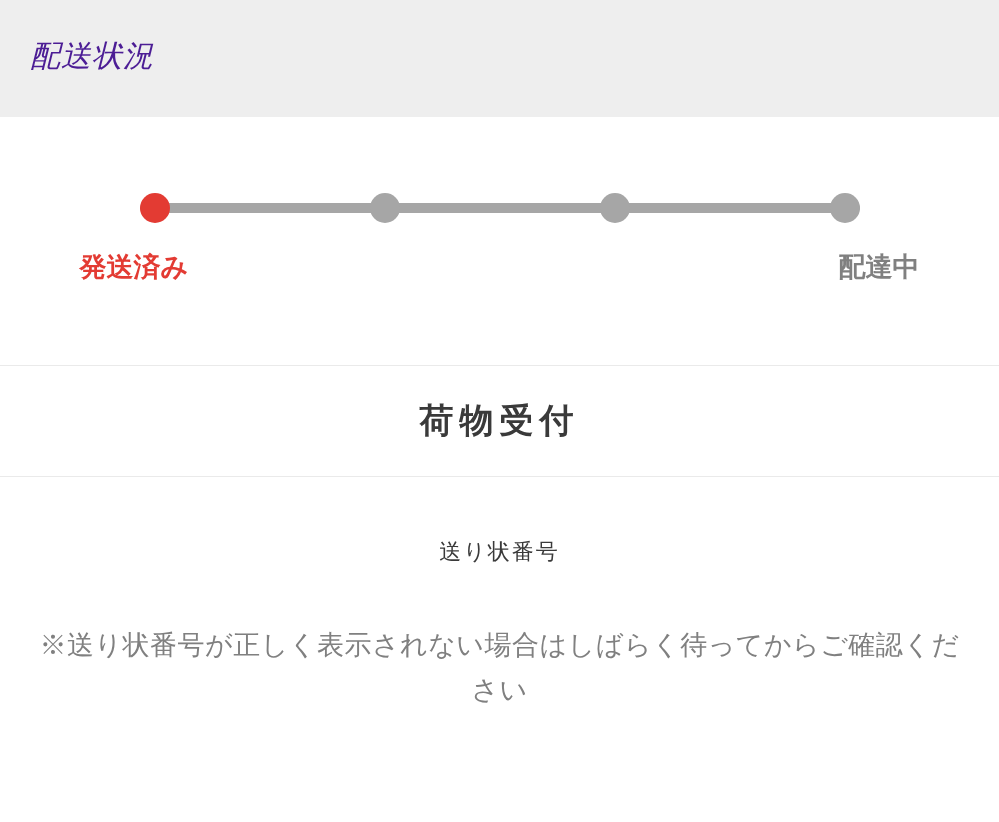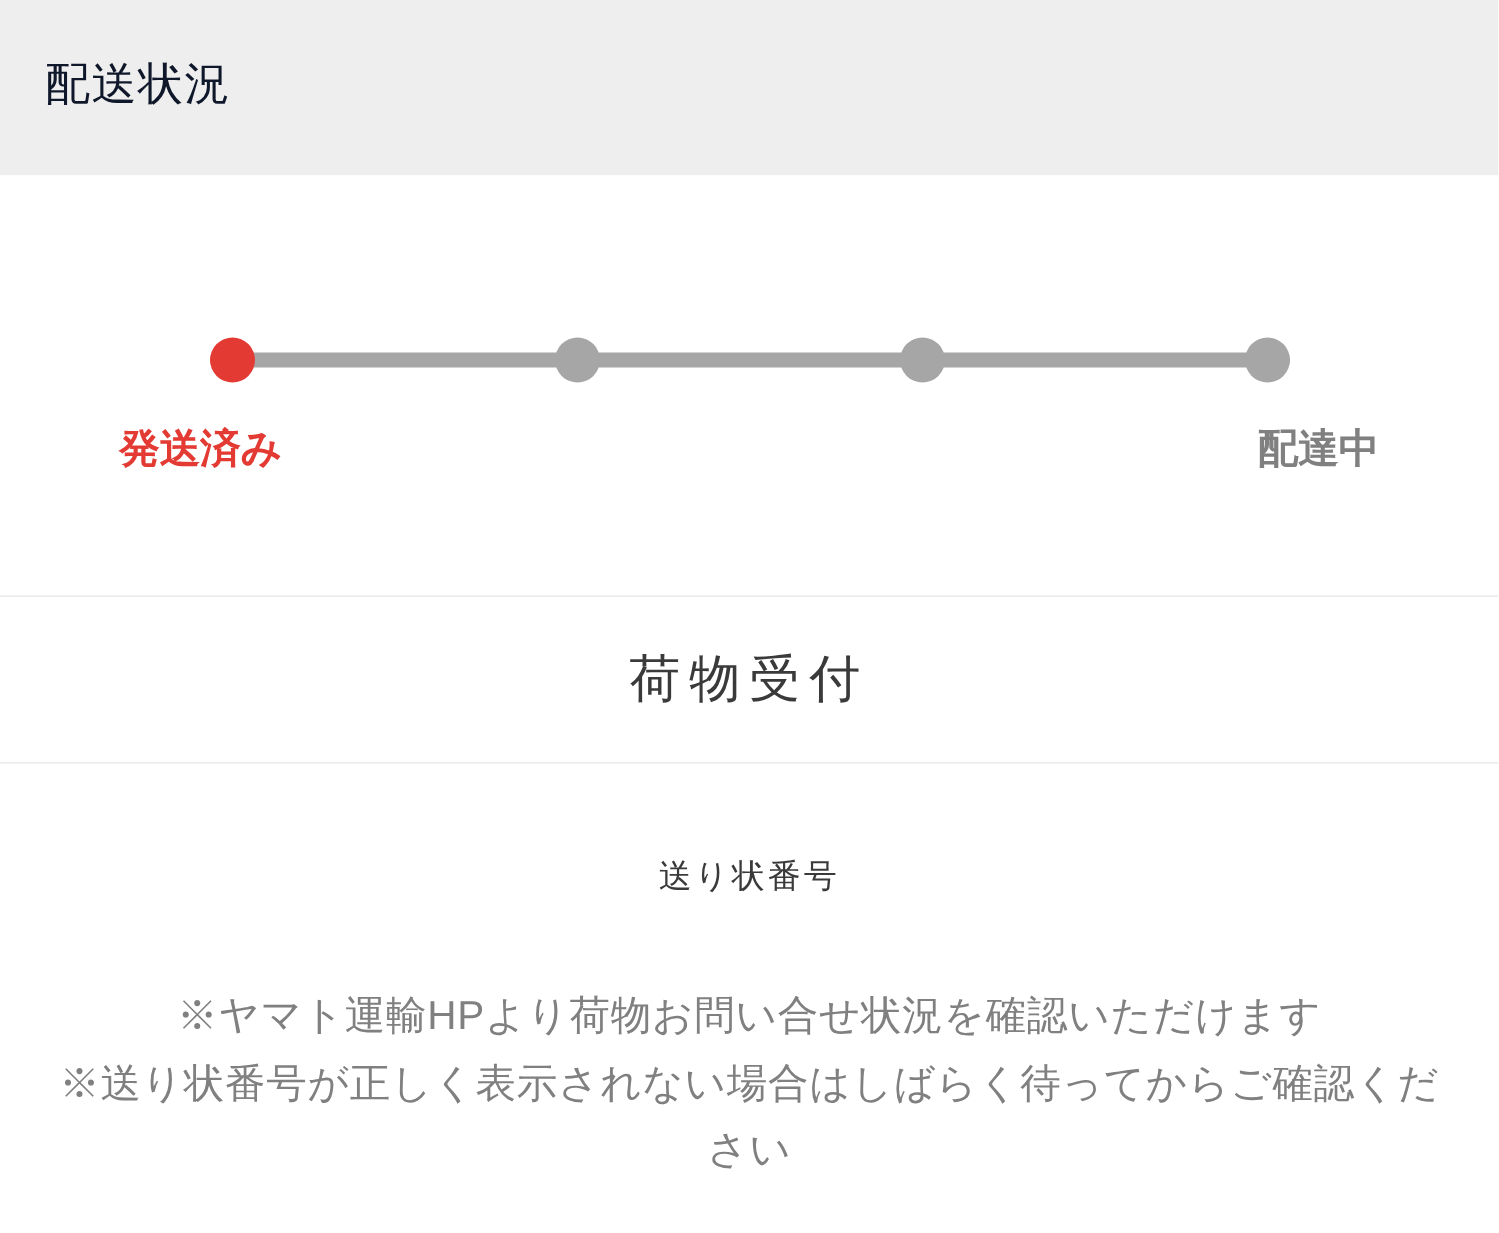--- a/index.html
+++ b/index.html
@@ -8,27 +8,28 @@
       width: 999px;
       background: #ffffff;
       color: #3a3a3a;
     }
     .header-bar {
       background: #eeeeee;
       padding: 36px 30px 40px 30px;
     }
     .header-title {
       font-size: 30px;
-      color: #0f172a;
+      color: #4c1d95;
       font-weight: 400;
       letter-spacing: 1px;
+      font-style: italic;
     }
     .progress-section {
       background: #ffffff;
-      padding: 108px 0 80px 0;
+      padding: 76px 0 80px 0;
     }
     .progress-track {
       position: relative;
       margin: 0 auto;
       width: 720px;
       height: 30px;
     }
     .progress-line {
       position: absolute;
       top: 50%;
@@ -77,21 +78,21 @@
     .progress-label:first-child { text-align: left; margin-left: -30px; }
     .progress-label:last-child { text-align: right; margin-right: -30px; }
     .status-band {
       border-top: 1px solid #eaeaea;
       border-bottom: 1px solid #eaeaea;
       padding: 32px 0;
       text-align: center;
     }
     .status-band-title {
       font-size: 34px;
-      font-weight: 400;
+      font-weight: 700;
       color: #3a3a3a;
       letter-spacing: 6px;
     }
     .tracking-section {
       padding: 60px 30px 20px 30px;
       text-align: center;
     }
     .tracking-label {
       font-size: 22px;
       color: #3a3a3a;
@@ -129,15 +130,14 @@
     <div class="progress-label">配達中</div>
   </div>
 </div>
 
 <div class="status-band">
   <div class="status-band-title">荷物受付</div>
 </div>
 
 <div class="tracking-section">
   <div class="tracking-label">送り状番号</div>
-  <div class="tracking-note">※ヤマト運輸HPより荷物お問い合せ状況を確認いただけます</div>
   <div class="tracking-note">※送り状番号が正しく表示されない場合はしばらく待ってからご確認ください</div>
 </div>
 
 </body></html>

